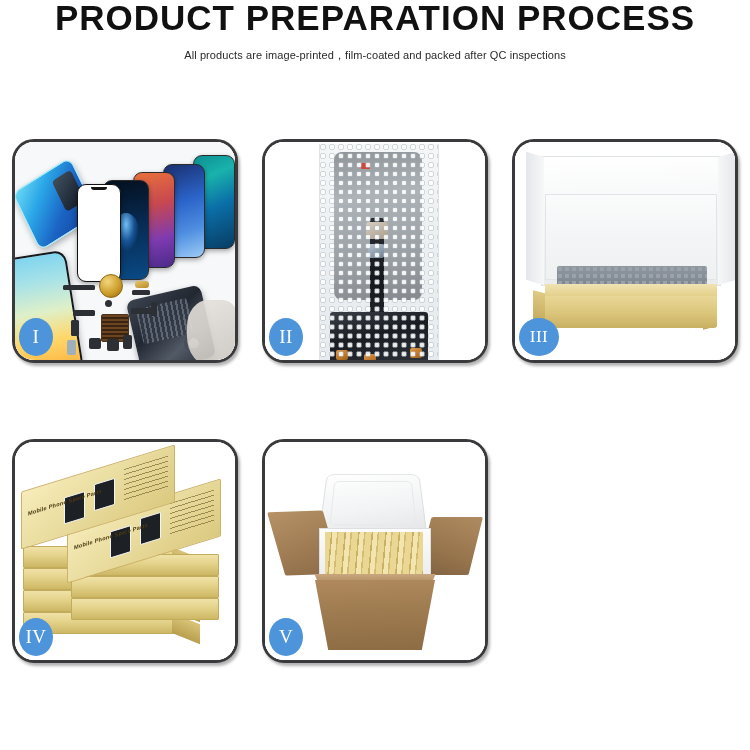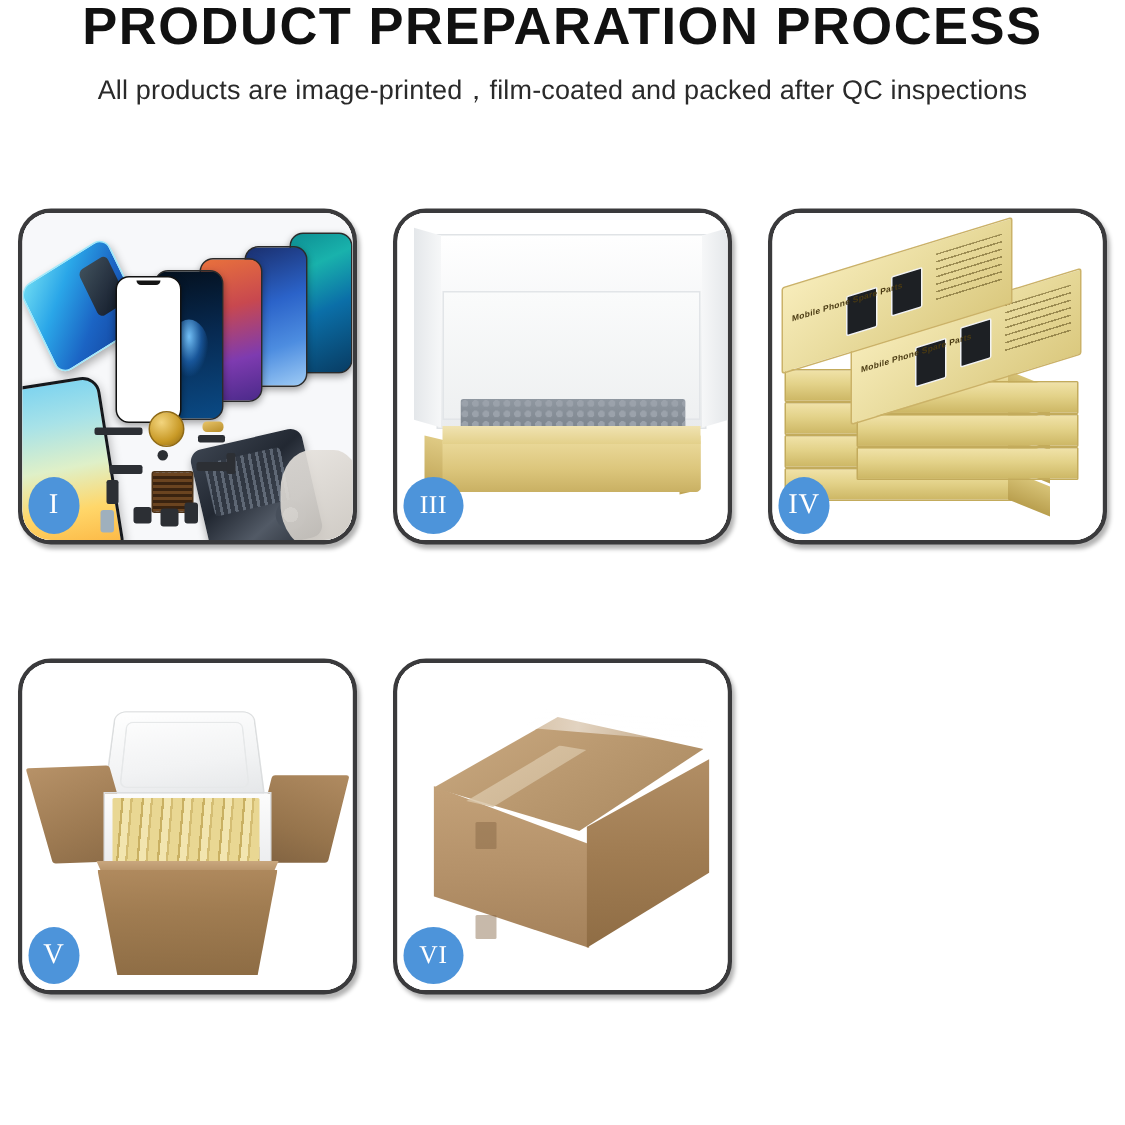--- a/index.html
+++ b/index.html
@@ -25,21 +25,21 @@
     font-size: 35px;
     font-weight: 700;
     letter-spacing: 1.0px;
     color: #111111;
     line-height: 1.05;
     margin: 0;
     white-space: nowrap;
   }
   .page-subtitle {
     font-family: "Liberation Sans", sans-serif;
-    font-size: 18px;
+    font-size: 11px;
     font-weight: 400;
     color: #2a2a2a;
     margin: 11px 0 0 0;
     letter-spacing: 0.1px;
     white-space: nowrap;
   }
 
   
   .grid {
     position: absolute;
@@ -423,20 +423,39 @@
       <div class="part" style="left:74px;top:196px;width:12px;height:11px;border-radius:2px;"></div>
       <div class="part" style="left:92px;top:197px;width:12px;height:12px;border-radius:2px;"></div>
       <div class="part" style="left:108px;top:193px;width:9px;height:14px;border-radius:2px;"></div>
       <div class="part" style="left:52px;top:198px;width:9px;height:15px;background:#9fb0bd;border-radius:2px;"></div>
       <div class="part" style="left:90px;top:158px;width:7px;height:7px;border-radius:50%;"></div>
       <div class="hand"></div>
     </div>
     <div class="badge">I</div>
   </div>
 
+  <div class="panel">
+    <div class="panel-inner">
+      <div class="p2-bg"></div>
+      <div class="bubblebag">
+        <div class="lcdpanel">
+          <div class="lcd-red"></div>
+        </div>
+        <div class="flexstrip"></div>
+        <div class="flexpad"></div>
+        <div class="flexchip"></div>
+        <div class="bottomcluster"></div>
+        <div class="conn" style="left:16px;bottom:6px;"></div>
+        <div class="conn" style="right:16px;bottom:8px;"></div>
+        <div class="conn" style="left:44px;bottom:2px;"></div>
+        <div class="bubbles"></div>
+      </div>
+    </div>
+    <div class="badge">II</div>
+  </div>
 
   <div class="panel">
     <div class="panel-inner">
       <div class="p3-bg"></div>
       <div class="lid3"></div>
       <div class="lidface"></div>
       <div class="foam3"></div>
       <div class="tray3-lcap"></div>
       <div class="tray3-rcap"></div>
       <div class="tray3"></div>
@@ -489,27 +508,14 @@
       <div class="flapL"></div>
       <div class="flapR"></div>
       <div class="foambody5"></div>
       <div class="goldrows"></div>
       <div class="carton5-rim"></div>
       <div class="carton5"></div>
     </div>
     <div class="badge">V</div>
   </div>
 
-  <div class="panel">
-    <div class="panel-inner">
-      <div class="p6-bg"></div>
-      <div class="box6-left"></div>
-      <div class="box6-right"></div>
-      <div class="box6-top"></div>
-      <div class="box6-tape"></div>
-      <div class="box6-sheen"></div>
-      <div class="box6-tab" style="left:52px;top:106px;width:14px;height:18px;"></div>
-      <div class="box6-tab" style="left:52px;top:168px;width:14px;height:16px;"></div>
-    </div>
-    <div class="badge wide">VI</div>
-  </div>
 
 </div>
 
 </body></html>

